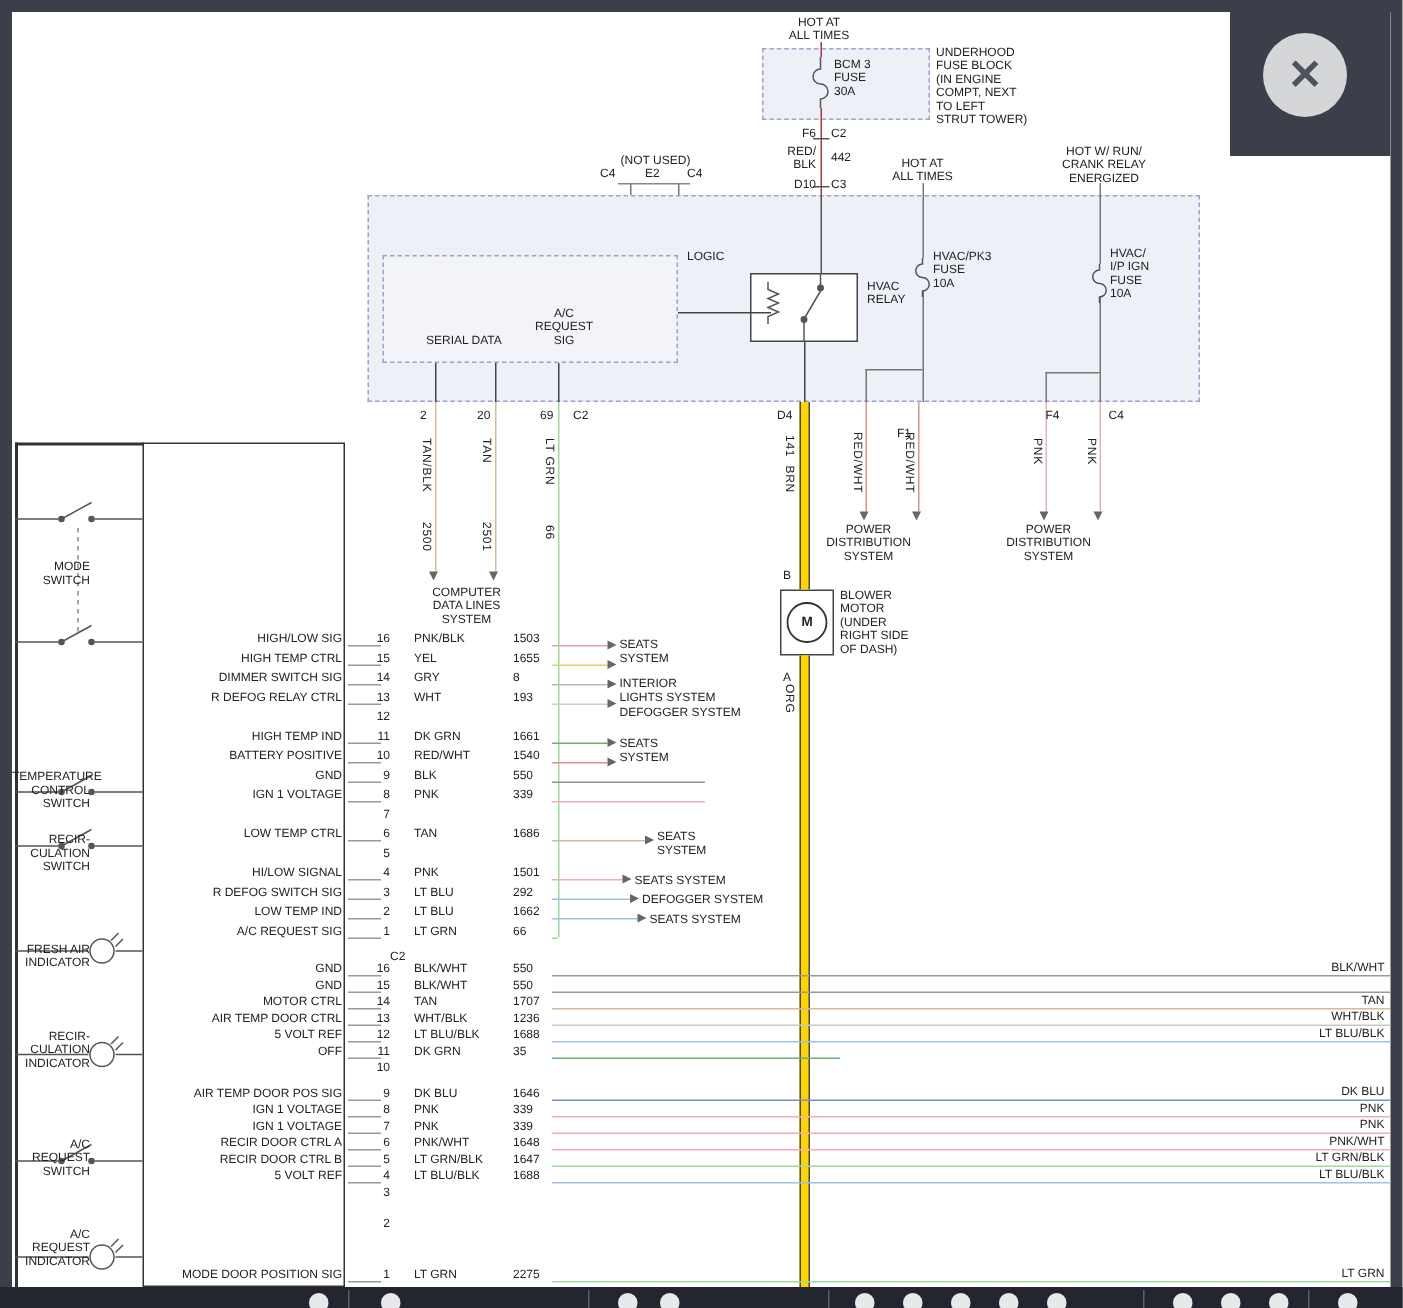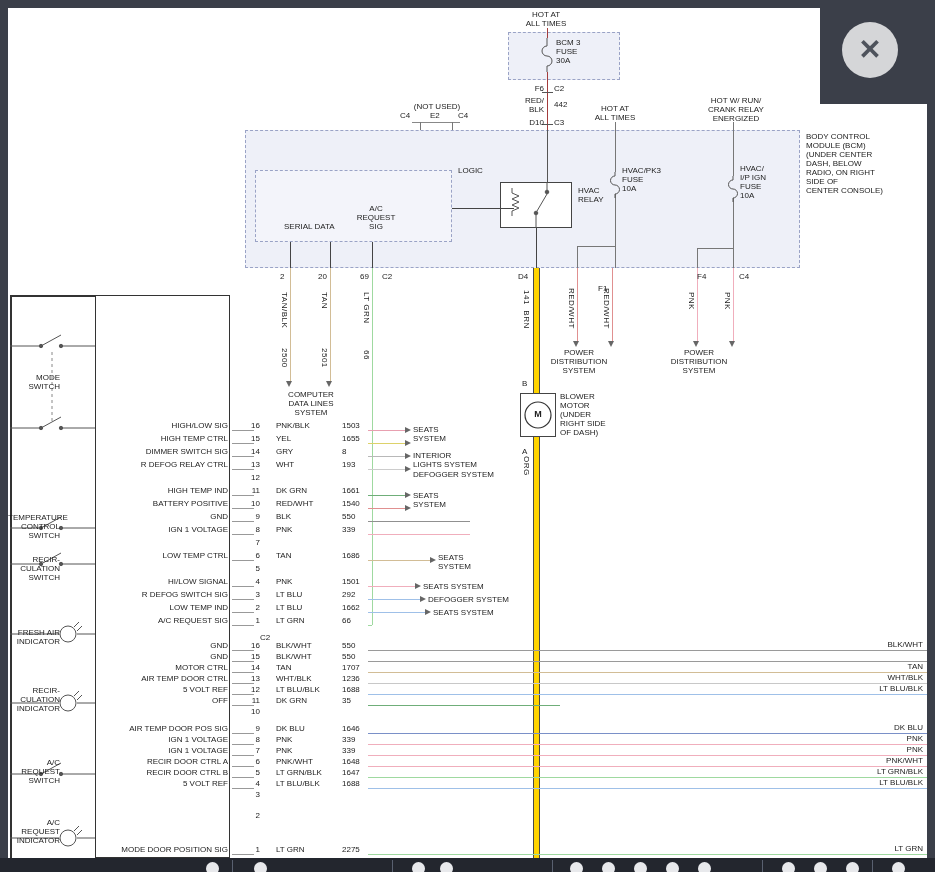--- a/index.html
+++ b/index.html
@@ -119,44 +119,43 @@
         <circle cx="60" cy="830" r="8"></circle>
         <path d="M66 823 l5 -5 M69 827 l5 -5"></path>
     </g>
   </svg>
 
   <div class="lbl ct" style="left:512px;top:2px;width:52px">HOT AT
 ALL TIMES</div>
   <div class="lbl" style="left:548px;top:30px">BCM 3
 FUSE
 30A</div>
+  <div class="lbl" style="left:616px;top:22px">UNDERHOOD
+FUSE BLOCK
+(IN ENGINE
+COMPT, NEXT
+TO LEFT
+STRUT TOWER)</div>
   <div class="lbl rt" style="left:520px;top:76px;width:16px">F6</div>
   <div class="lbl" style="left:546px;top:76px">C2</div>
   <div class="lbl rt" style="left:512px;top:88px;width:24px">RED/
 BLK</div>
   <div class="lbl" style="left:546px;top:92px">442</div>
   <div class="lbl rt" style="left:512px;top:110px;width:24px">D10</div>
   <div class="lbl" style="left:546px;top:110px">C3</div>
   <div class="lbl ct" style="left:398px;top:94px;width:62px">(NOT USED)</div>
   <div class="lbl" style="left:392px;top:103px">C4</div>
   <div class="lbl" style="left:422px;top:103px">E2</div>
   <div class="lbl" style="left:450px;top:103px">C4</div>
   <div class="lbl ct" style="left:582px;top:96px;width:50px">HOT AT
 ALL TIMES</div>
   <div class="lbl ct" style="left:700px;top:88px;width:56px">HOT W/ RUN/
 CRANK RELAY
 ENERGIZED</div>
 
-  <div class="lbl" style="left:798px;top:124px">BODY CONTROL
-MODULE (BCM)
-(UNDER CENTER
-DASH, BELOW
-RADIO, ON RIGHT
-SIDE OF
-CENTER CONSOLE)</div>
   <div class="lbl" style="left:450px;top:158px">LOGIC</div>
   <div class="lbl" style="left:276px;top:214px">SERIAL DATA</div>
   <div class="lbl ct" style="left:340px;top:196px;width:56px">A/C
 REQUEST
 SIG</div>
   <div class="lbl" style="left:570px;top:178px">HVAC
 RELAY</div>
   <div class="lbl" style="left:614px;top:158px">HVAC/PK3
 FUSE
 10A</div>

